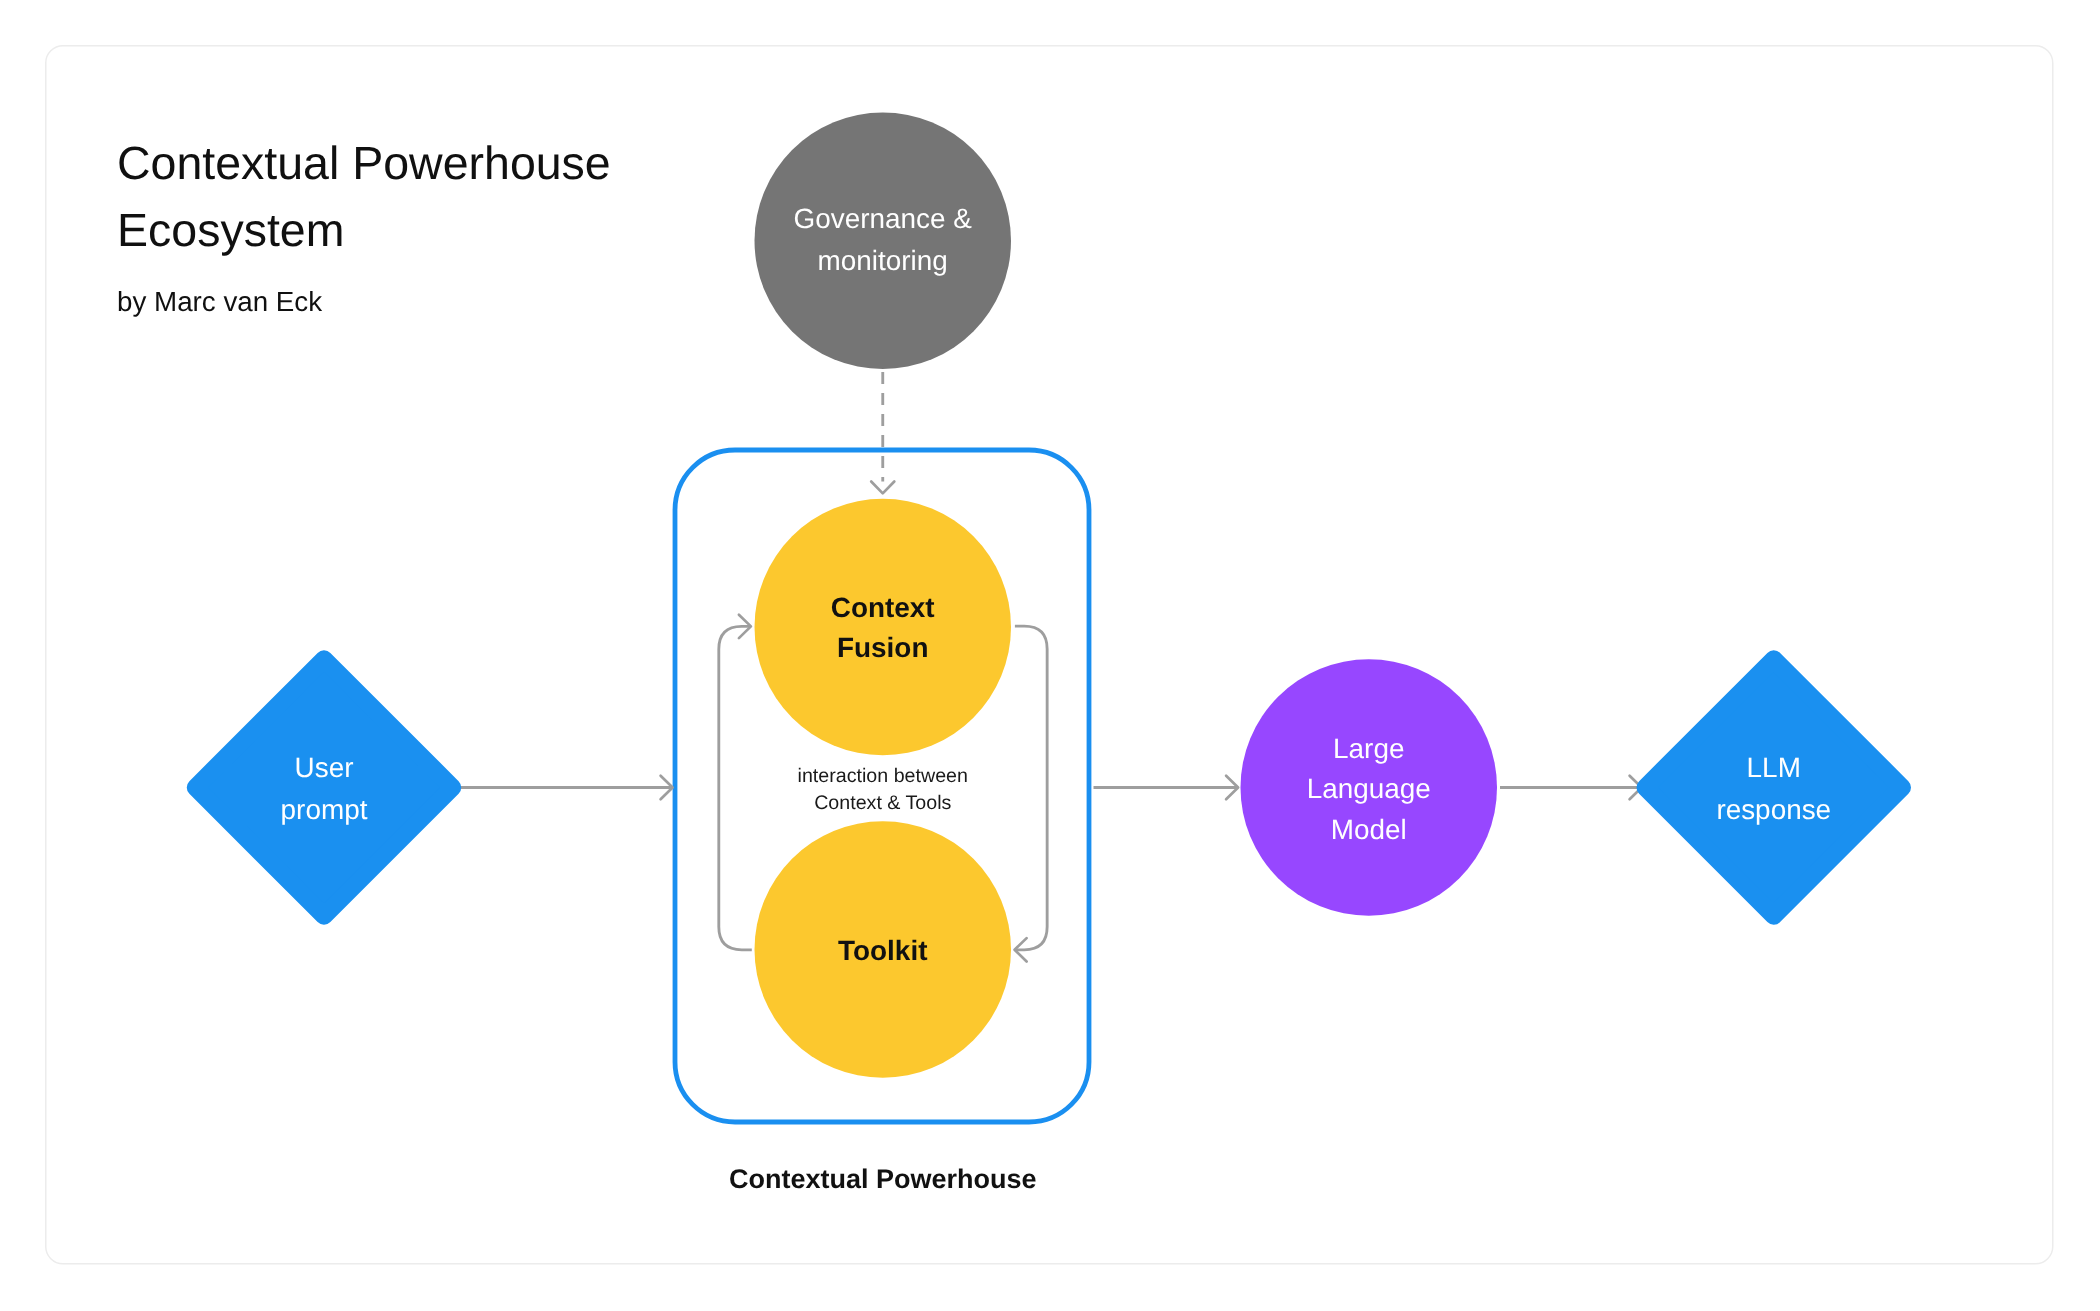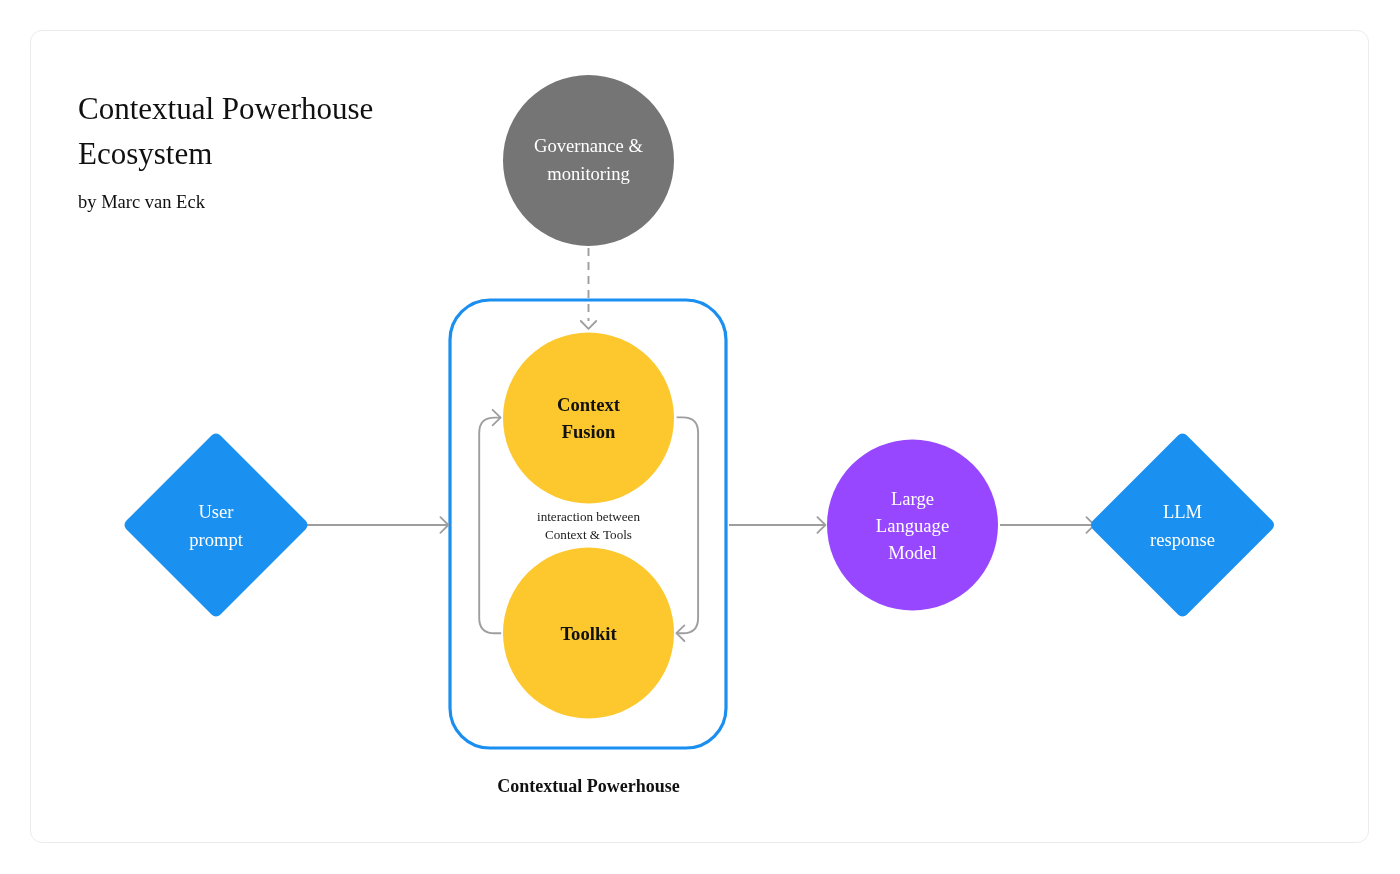--- a/index.html
+++ b/index.html
@@ -1,20 +1,20 @@
 <!DOCTYPE html>
 <html><head>
 <meta charset="utf-8">
 <title>Contextual Powerhouse Ecosystem</title>
 <style>
   html,body{margin:0;padding:0;background:#ffffff;}
   body{width:1400px;height:874px;overflow:hidden;
        font-family:"Liberation Sans",sans-serif;
        -webkit-font-smoothing:antialiased;}
-  #stage{position:relative;width:1400px;height:666px;font-family:Liberation Serif, serif;}
+  #stage{position:relative;width:1400px;height:666px;}
   .card{position:absolute;left:30px;top:30px;width:1339px;height:813px;
         background:#fff;border:1px solid #ececec;border-radius:12px;box-sizing:border-box;}
   svg.diagram{position:absolute;left:0;top:0;width:1400px;height:874px;overflow:visible;}
   .ttl{font-size:31px;fill:#101010;}
   .byl{font-size:18.5px;fill:#101010;}
   .shapetext{font-size:18.6px;fill:#ffffff;}
   .darktext{font-size:18.6px;fill:#111111;font-weight:bold;}
   .smalltext{font-size:13.1px;fill:#1a1a1a;}
   .caption{font-size:18px;fill:#111111;font-weight:bold;}
   .conn{fill:none;stroke:#9e9e9e;stroke-width:1.9;}

